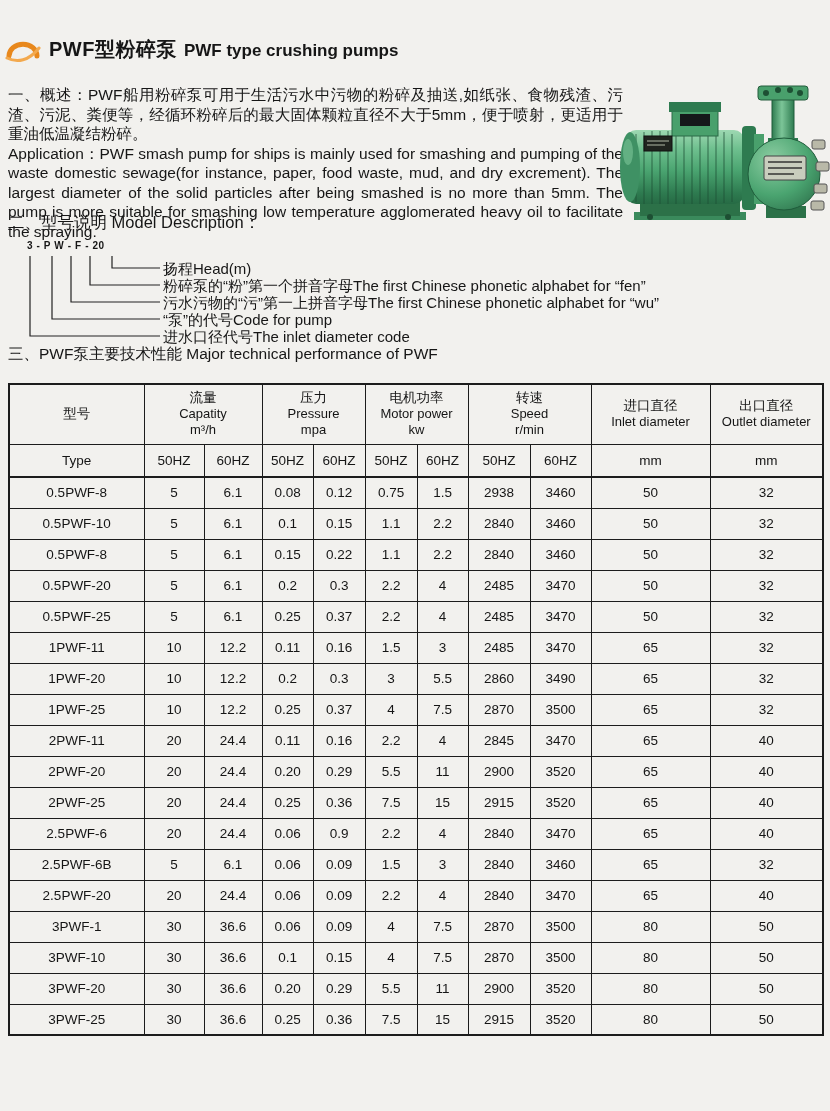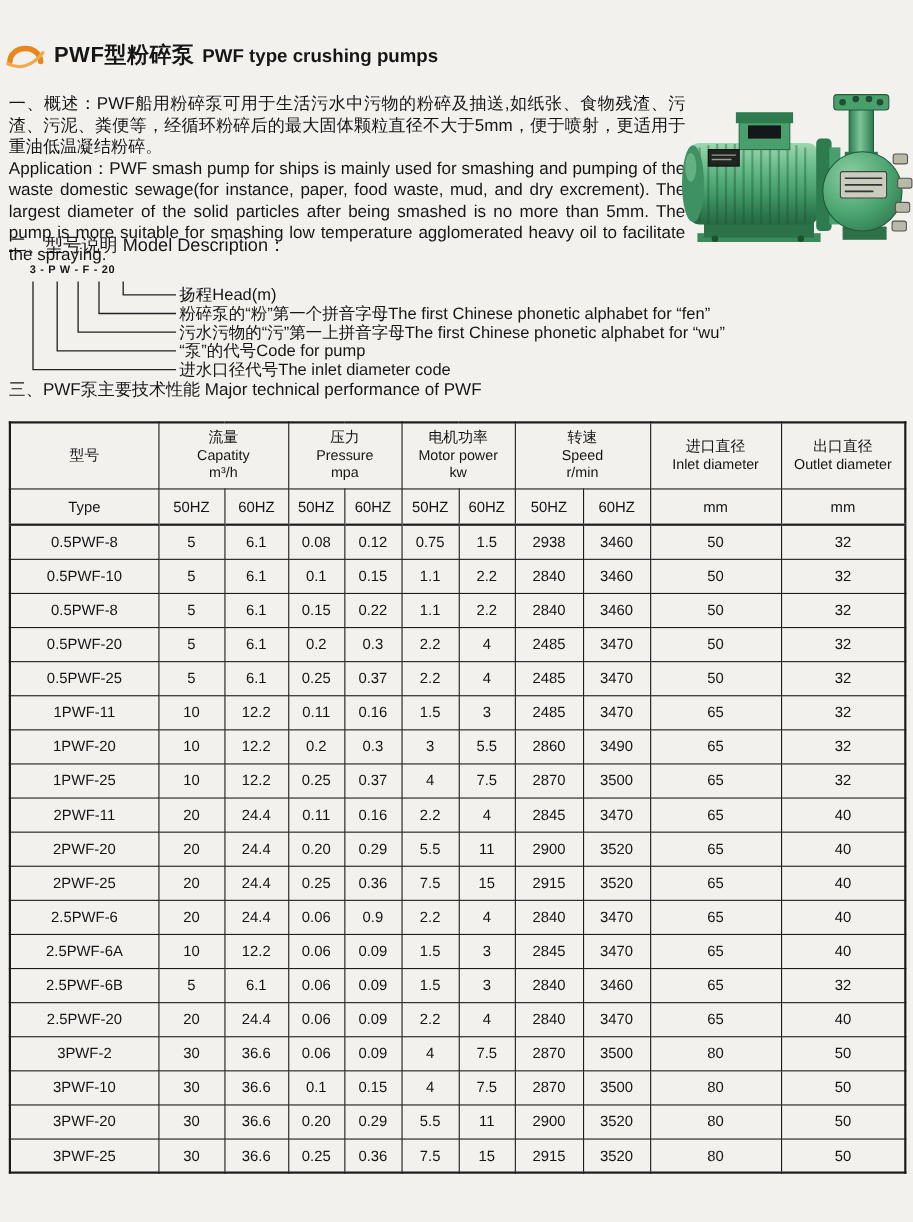--- a/index.html
+++ b/index.html
@@ -392,33 +392,20 @@
           <td>0.06</td>
           <td>0.9</td>
           <td>2.2</td>
           <td>4</td>
           <td>2840</td>
           <td>3470</td>
           <td>65</td>
           <td>40</td>
         </tr>
 
-        <tr>
-          <td>2.5PWF-6A</td>
-          <td>10</td>
-          <td>12.2</td>
-          <td>0.06</td>
-          <td>0.09</td>
-          <td>1.5</td>
-          <td>3</td>
-          <td>2845</td>
-          <td>3470</td>
-          <td>65</td>
-          <td>40</td>
-        </tr>
 
         <tr>
           <td>2.5PWF-6B</td>
           <td>5</td>
           <td>6.1</td>
           <td>0.06</td>
           <td>0.09</td>
           <td>1.5</td>
           <td>3</td>
           <td>2840</td>
@@ -436,21 +423,21 @@
           <td>0.09</td>
           <td>2.2</td>
           <td>4</td>
           <td>2840</td>
           <td>3470</td>
           <td>65</td>
           <td>40</td>
         </tr>
 
         <tr>
-          <td>3PWF-2</td>
+          <td>3PWF-1</td>
           <td>30</td>
           <td>36.6</td>
           <td>0.06</td>
           <td>0.09</td>
           <td>4</td>
           <td>7.5</td>
           <td>2870</td>
           <td>3500</td>
           <td>80</td>
           <td>50</td>

